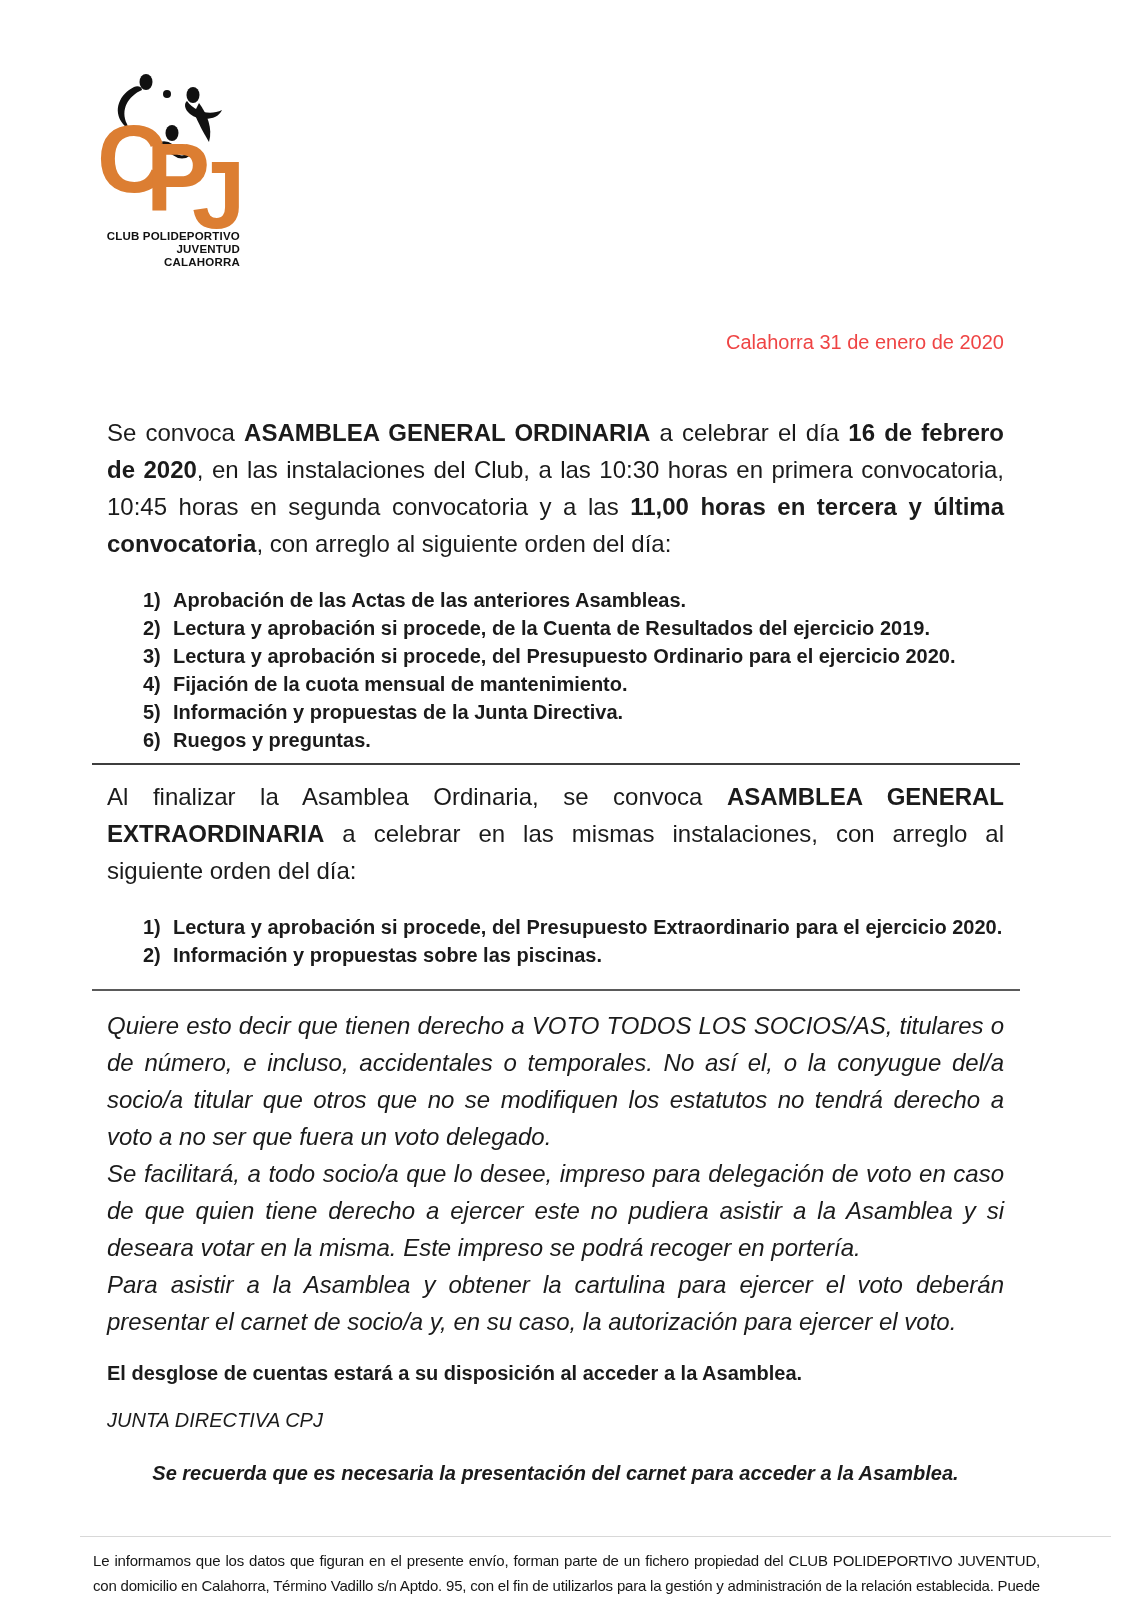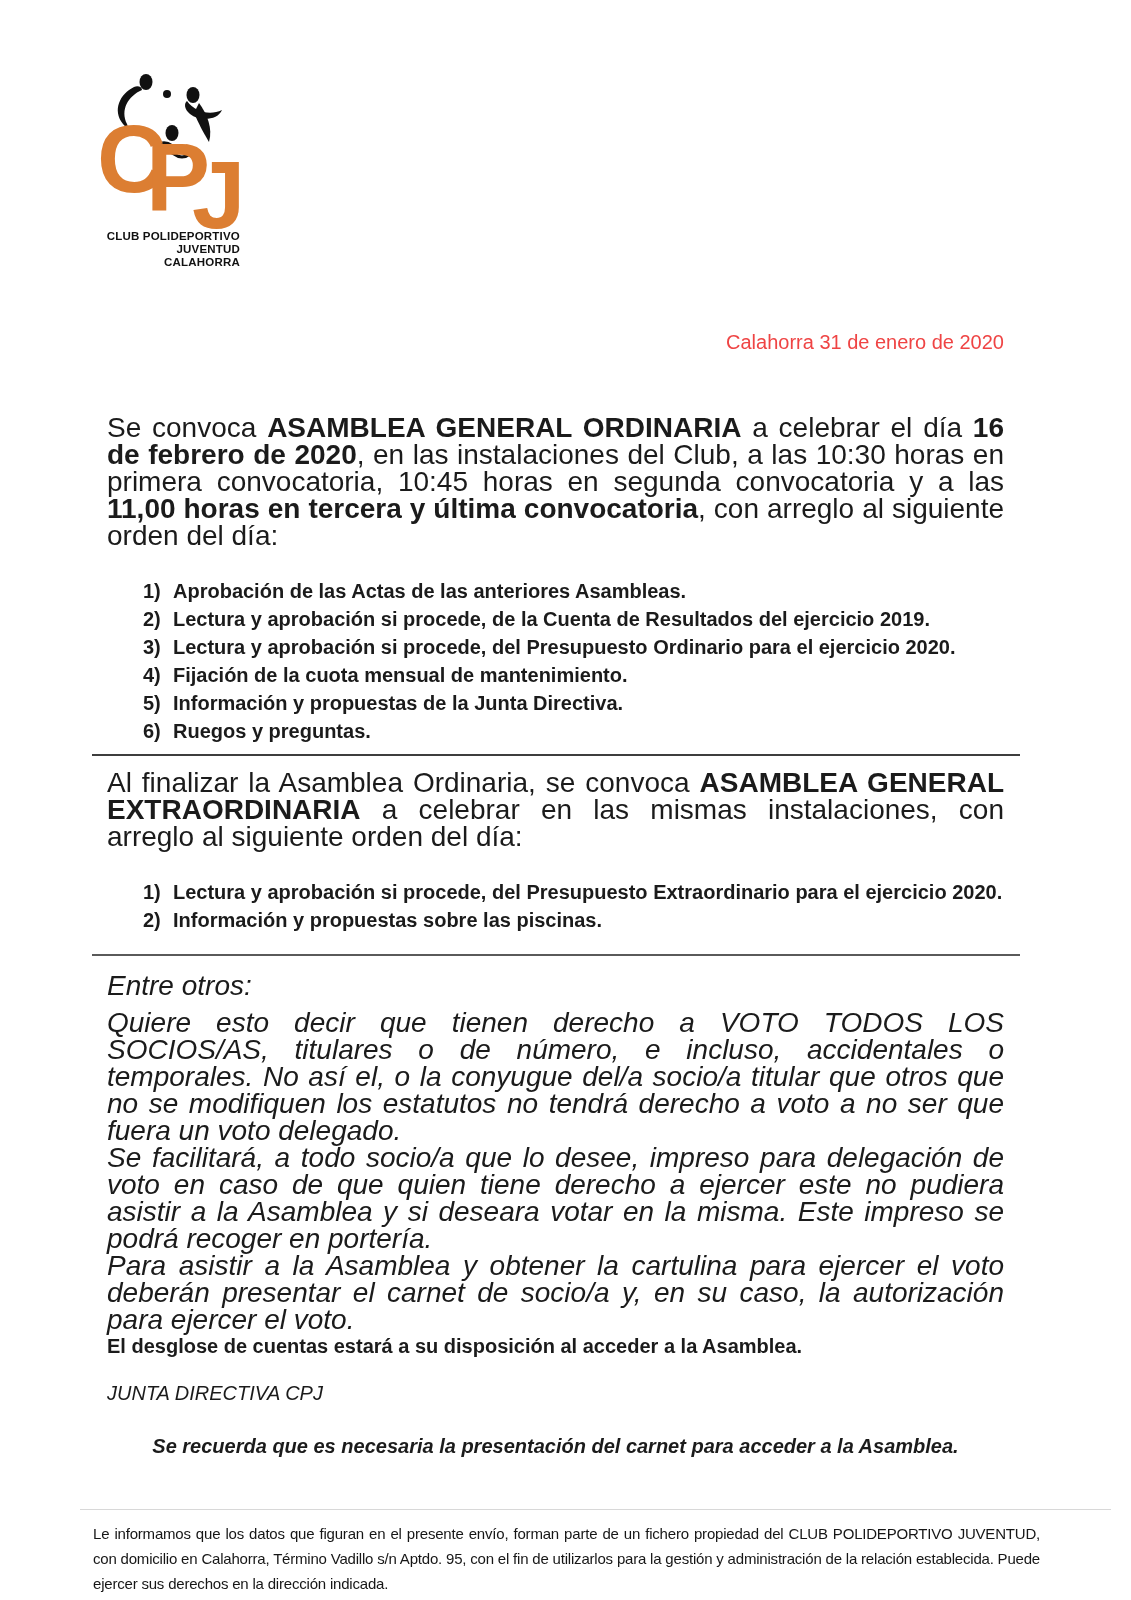--- a/index.html
+++ b/index.html
@@ -15,39 +15,39 @@
 
   
   .logo-block{padding-top:70px;margin-left:100px;width:140px;}
   .logo-svg{display:block;width:140px;height:160px;}
   .logo-name{text-align:right;font-weight:bold;font-size:11.5px;line-height:13px;color:#111;letter-spacing:.2px;}
 
   
   .date-line{margin-top:60px;text-align:right;font-size:20px;line-height:27px;color:#ef4444;}
 
   
-  .para{font-size:28px;line-height:27px;text-align:justify;}
+  .para{font-size:24px;line-height:37px;text-align:justify;}
   .b{font-weight:bold;}
   .intro{margin-top:58px;}
 
   .agenda{margin-top:18px;font-weight:bold;font-size:20px;}
   .agenda-item{display:flex;line-height:28px;}
   .agenda-num{flex:0 0 30px;margin-left:36px;}
   .agenda-text{flex:1;text-align:justify;}
 
   .rule{height:0;border:none;border-top:2px solid #3e3e3e;margin:9px 0 0 -15px;width:928px;}
   .rule2{margin-top:20px;border-top-color:#5a5a5a;}
 
   .extra-intro{margin-top:13px;}
   .agenda2{margin-top:16px;}
 
   .estatutos{margin-top:16px;font-style:italic;}
   .est-gap{margin-top:10px;}
 
-  .desglose{font-weight:bold;font-size:20px;line-height:27px;}
+  .desglose{margin-top:20px;font-weight:bold;font-size:20px;line-height:27px;}
   .firma{margin-top:20px;font-style:italic;font-size:20px;line-height:27px;}
   .recordatorio{margin-top:26px;text-align:center;font-weight:bold;font-style:italic;font-size:20px;line-height:27px;}
 
   .footer-rule{height:0;border:none;border-top:1px solid #d8d8d8;margin:49px 0 0 -27px;width:1031px;}
   .footer{margin:11px 0 0 -14px;width:947px;font-size:15px;line-height:25px;text-align:justify;letter-spacing:-.2px;color:#161616;}
 </style>
 </head>
 <body>
 
 <div class="page">
@@ -122,21 +122,20 @@
       </div>
       <div class="agenda-item">
         <span class="agenda-num">2)</span>
         <span class="agenda-text">Información y propuestas sobre las piscinas.</span>
       </div>
     </div>
 
     <div class="rule rule2"></div>
 
     <div class="estatutos">
-      <div class="para">Entre otros:</div>
       <div class="para est-gap">Quiere esto decir que tienen derecho a VOTO TODOS LOS SOCIOS/AS, titulares o de número, e incluso, accidentales o temporales. No así el, o la conyugue del/a socio/a titular que otros que no se modifiquen los estatutos no tendrá derecho a voto a no ser que fuera un voto delegado.</div>
       <div class="para">Se facilitará, a todo socio/a que lo desee, impreso para delegación de voto en caso de que quien tiene derecho a ejercer este no pudiera asistir a la Asamblea y si deseara votar en la misma. Este impreso se podrá recoger en portería.</div>
       <div class="para">Para asistir a la Asamblea y obtener la cartulina para ejercer el voto deberán presentar el carnet de socio/a y, en su caso, la autorización para ejercer el voto.</div>
     </div>
 
     <div class="desglose">El desglose de cuentas estará a su disposición al acceder a la Asamblea.</div>
     <div class="firma">JUNTA DIRECTIVA CPJ</div>
     <div class="recordatorio">Se recuerda que es necesaria la presentación del carnet para acceder a la Asamblea.</div>
 
     <div class="footer-rule"></div>

